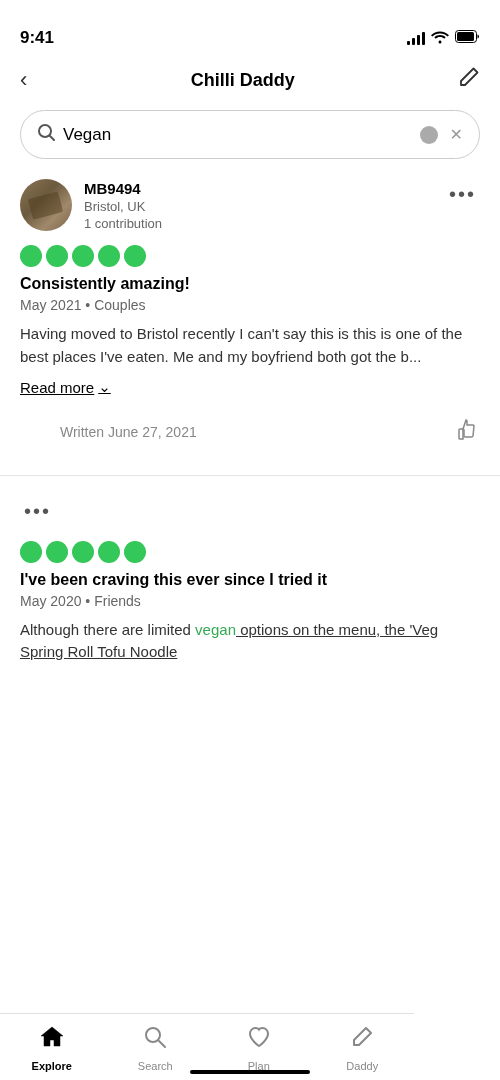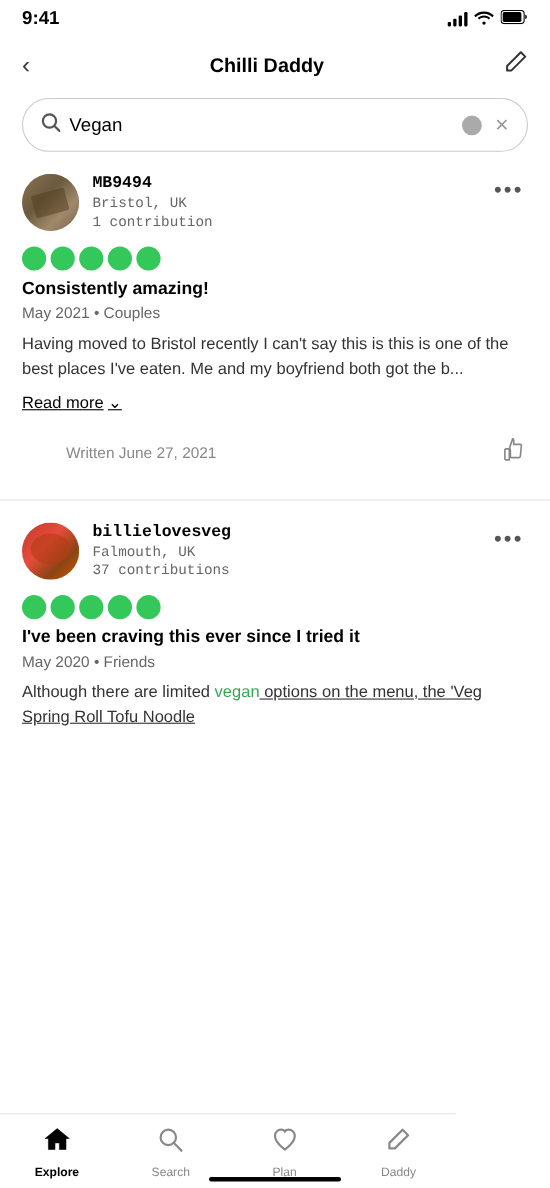--- a/index.html
+++ b/index.html
@@ -11,21 +11,21 @@
       background: #fff;
       color: #333;
       overflow-x: hidden;
     }
 
     
     .status-bar {
       display: flex;
       justify-content: space-between;
       align-items: center;
-      padding: 7px 20px 8px;
+      padding: 28px 20px 8px;
       background: #fff;
     }
     .status-time {
       font-size: 17px;
       font-weight: 600;
       color: #000;
     }
     .status-icons {
       display: flex;
       align-items: center;
@@ -96,23 +96,22 @@
     }
 
     .reviewer-row {
       display: flex;
       align-items: flex-start;
       justify-content: space-between;
       margin-bottom: 14px;
     }
     .reviewer-info {
       display: flex;
-      align-items: flex-start;
+      align-items: flex-end;
       gap: 12px;
-      font-family: Liberation Mono, monospace;
     }
     .avatar {
       width: 52px;
       height: 52px;
       border-radius: 50%;
       overflow: hidden;
       flex-shrink: 0;
     }
     .avatar-img-1 {
       width: 100%;
@@ -409,30 +408,20 @@
         <path d="M7 12L10 3C10.55 3 11 3.45 11 4V8H17C17.55 8 18 8.45 18 9L17 19C16.78 19.61 16.22 20 15.6 20H9C8.45 20 8 19.55 8 19V13C8 12.45 7.55 12 7 12Z" stroke="#888" stroke-width="1.5" fill="none"></path>
       </svg>
     </span>
   </div>
 </div>
 
 <div class="divider"></div>
 
 <div class="review-card">
   <div class="reviewer-row">
-    <div class="reviewer-info">
-      <div class="avatar">
-        <div class="avatar-img-2"></div>
-      </div>
-      <div>
-        <div class="reviewer-name">billielovesveg</div>
-        <div class="reviewer-location">Falmouth, UK</div>
-        <div class="reviewer-contributions">37 contributions</div>
-      </div>
-    </div>
     <span class="more-options">•••</span>
   </div>
 
   <div class="rating-dots">
     <div class="dot"></div>
     <div class="dot"></div>
     <div class="dot"></div>
     <div class="dot"></div>
     <div class="dot"></div>
   </div>

